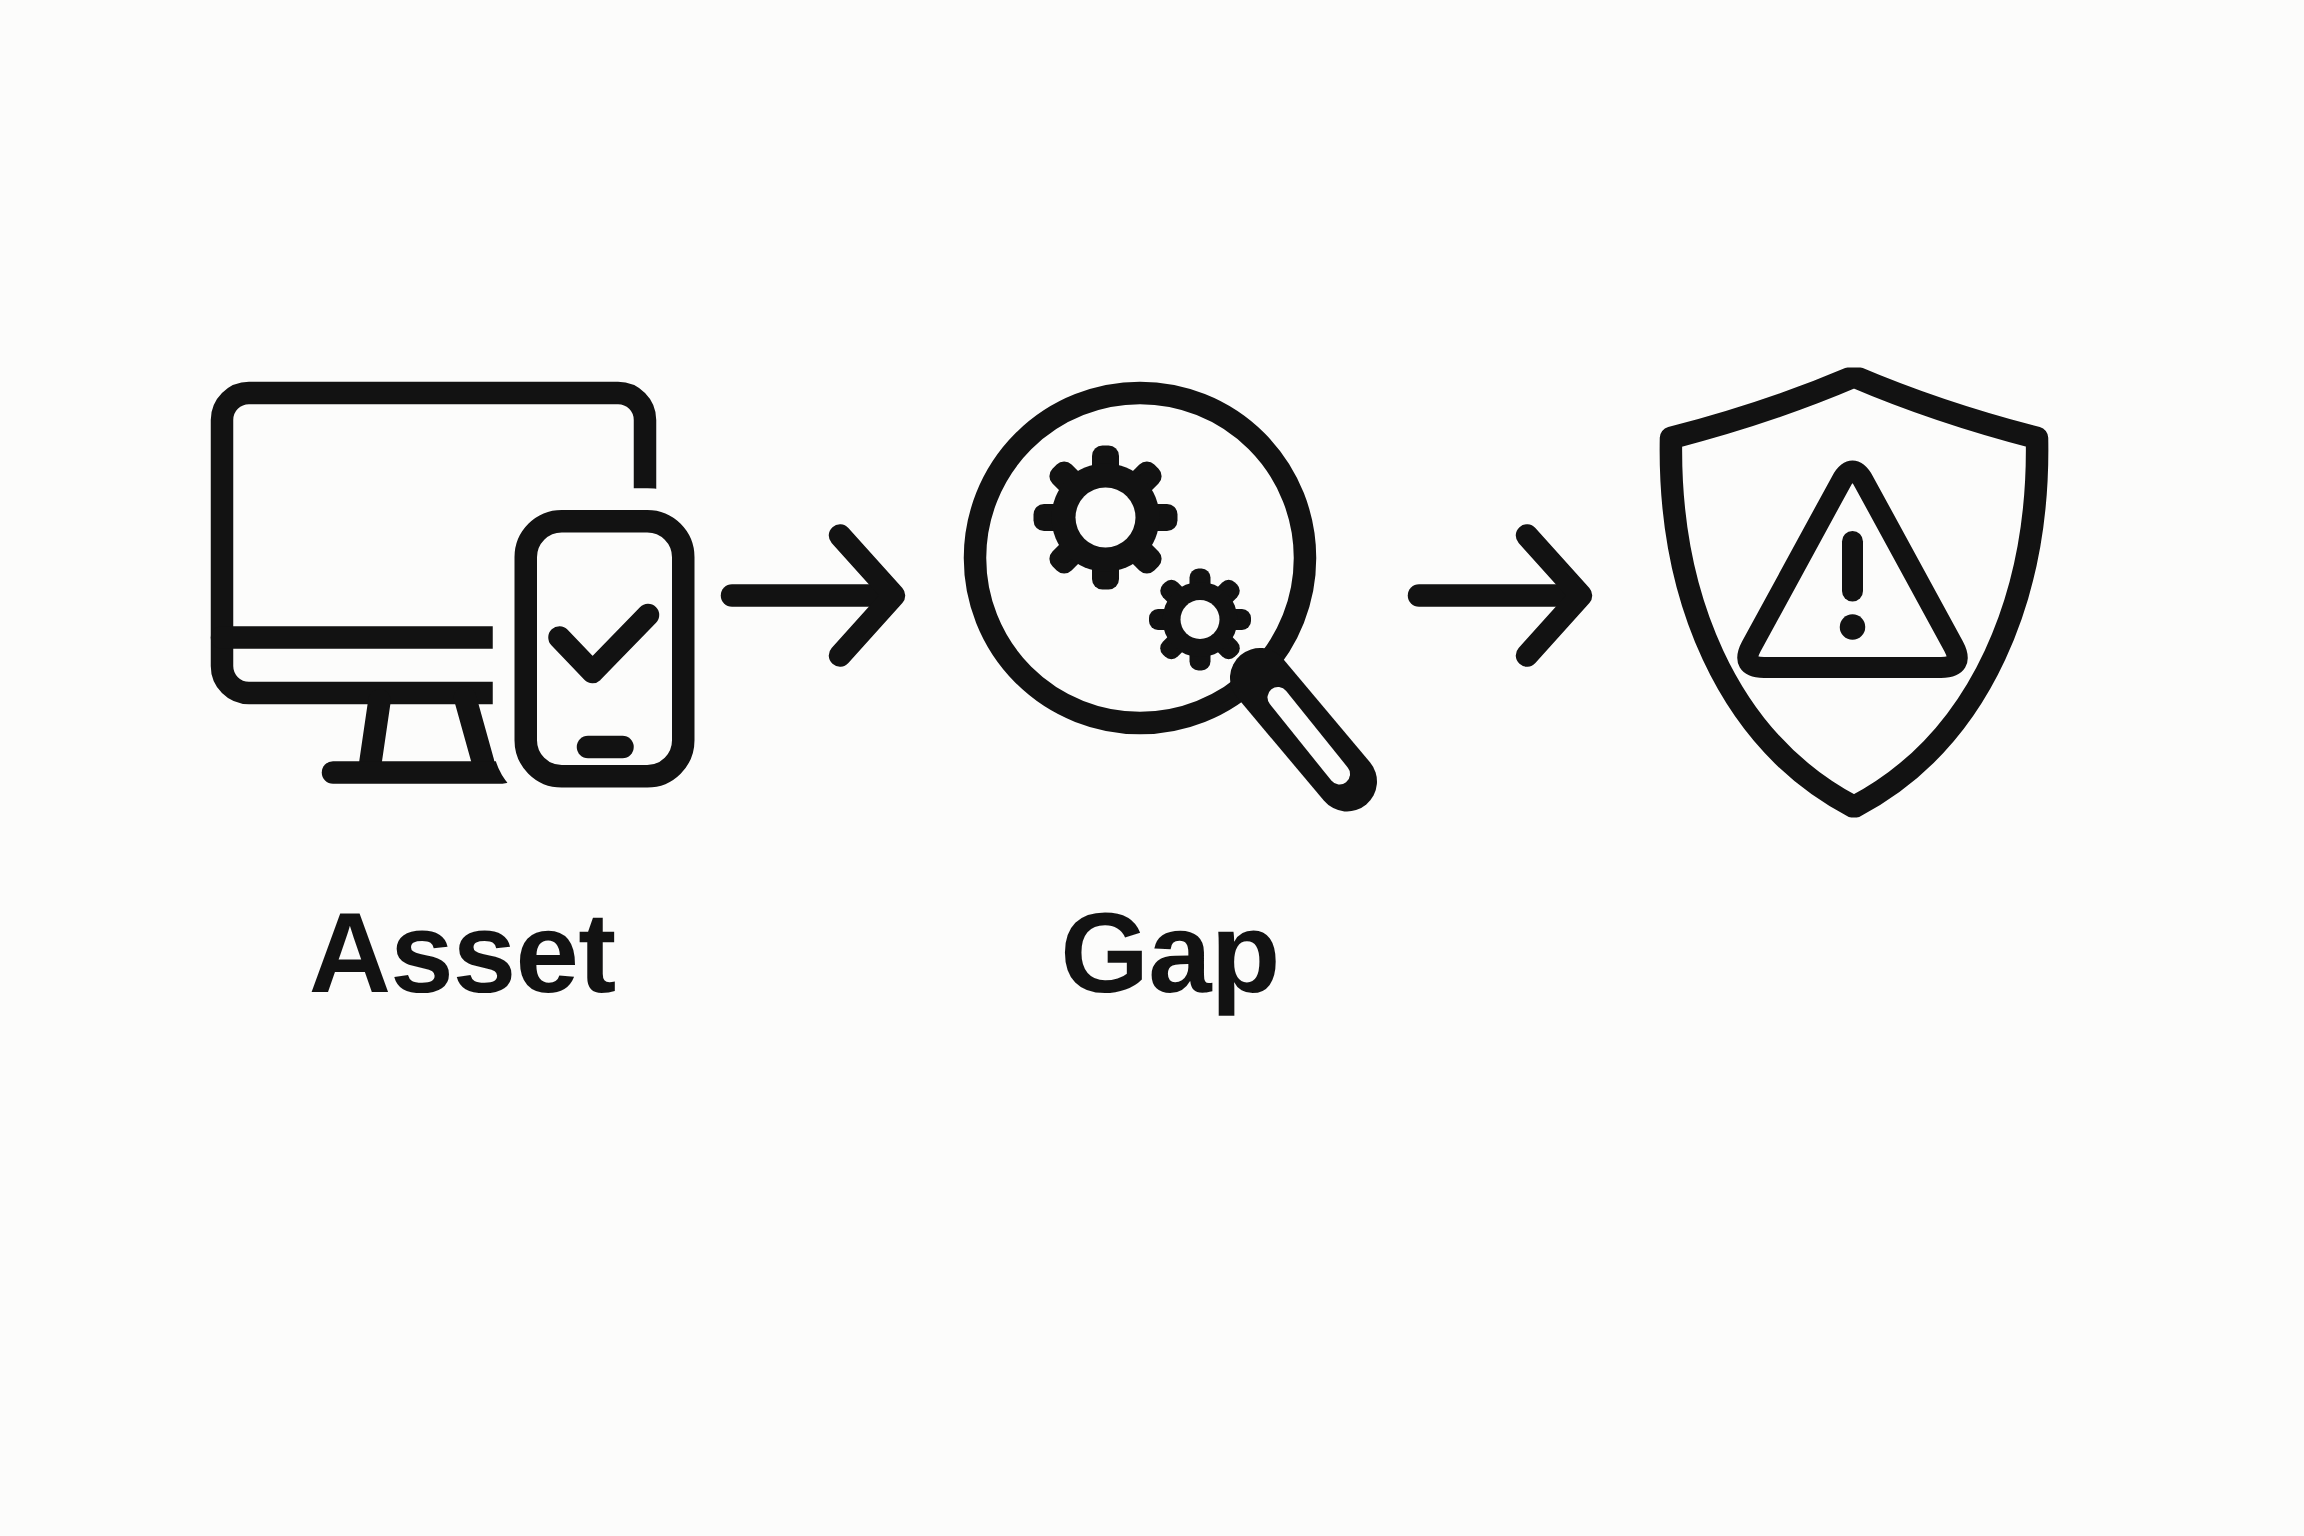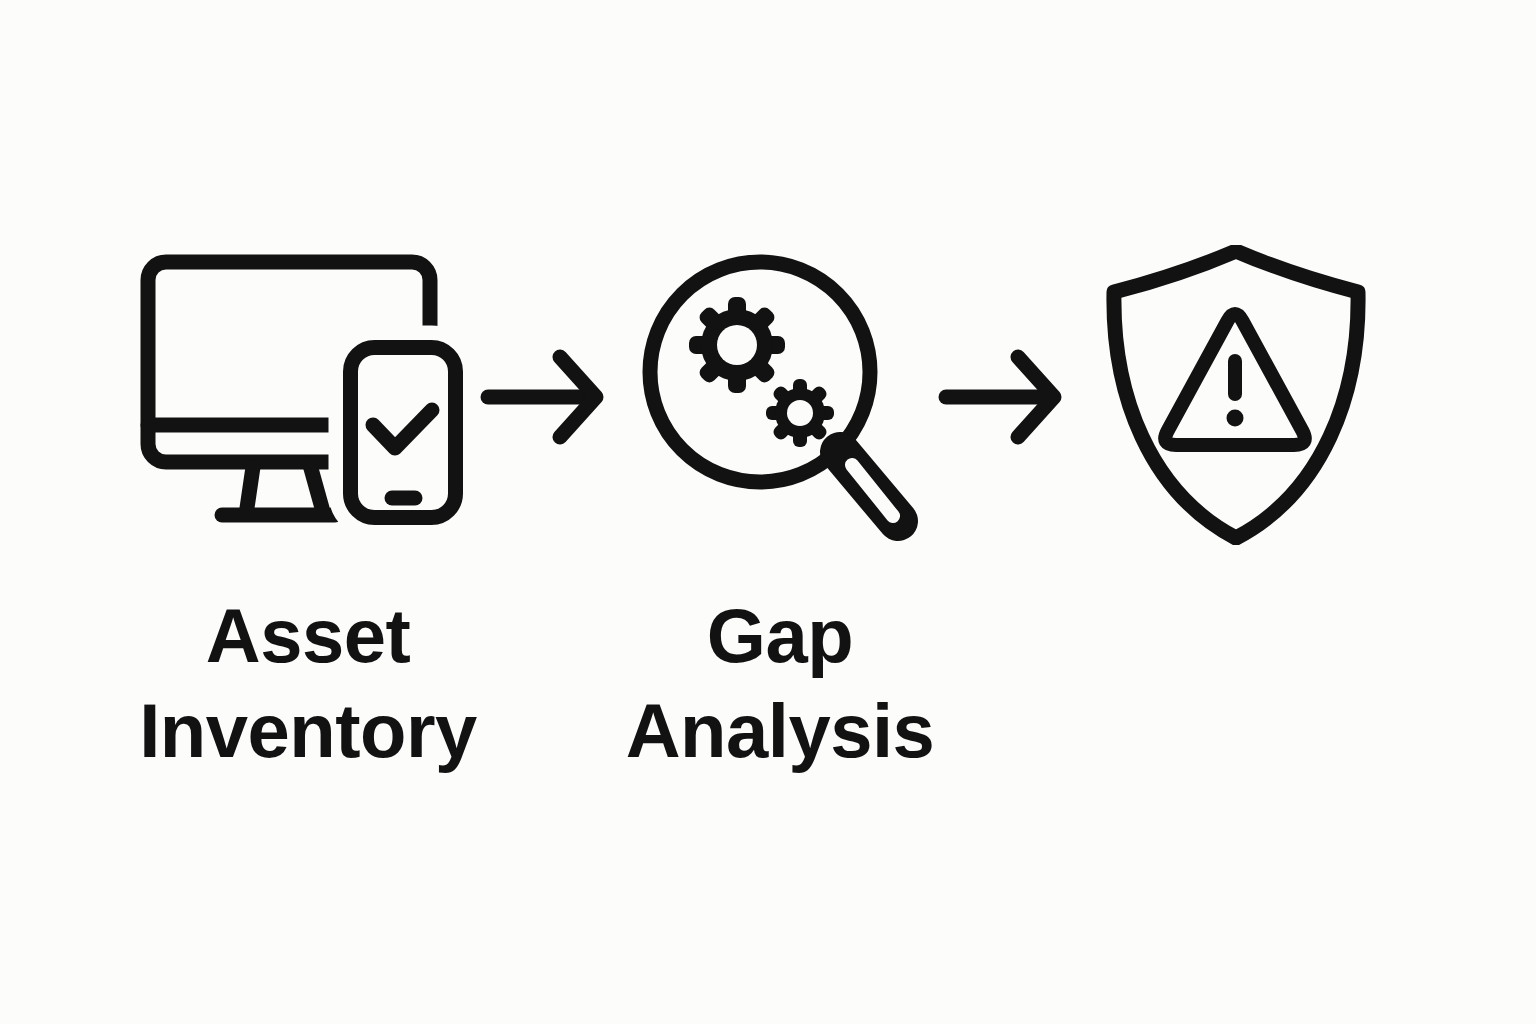--- a/index.html
+++ b/index.html
@@ -97,24 +97,22 @@
     <g fill="none" stroke="currentColor" stroke-linecap="round" stroke-linejoin="round">
       <path stroke-width="15" d="M141 6 Q197 30 263 47 C265 150 227 248 141 293 C55 248 17 150 19 47 Q85 30 141 6 Z"></path>
       <path stroke-width="14" d="M147.6 76.1 L207.4 185.9 Q215 200 199 200 L81 200 Q65 200 72.6 185.9 L132.4 76.1 Q140 62 147.6 76.1 Z"></path>
       <line x1="140" y1="116" x2="140" y2="149" stroke-width="14"></line>
     </g>
     <circle cx="140" cy="173" r="8.5" fill="currentColor"></circle>
   </svg>
 
   <div class="step-label label-1">
     <div>Asset</div>
-    <div>Inventory</div>
   </div>
 
   <div class="step-label label-2">
     <div>Gap</div>
-    <div>Analysis</div>
   </div>
 
   <div class="step-label label-3">
   </div>
 
 </div>
 
 </body></html>

